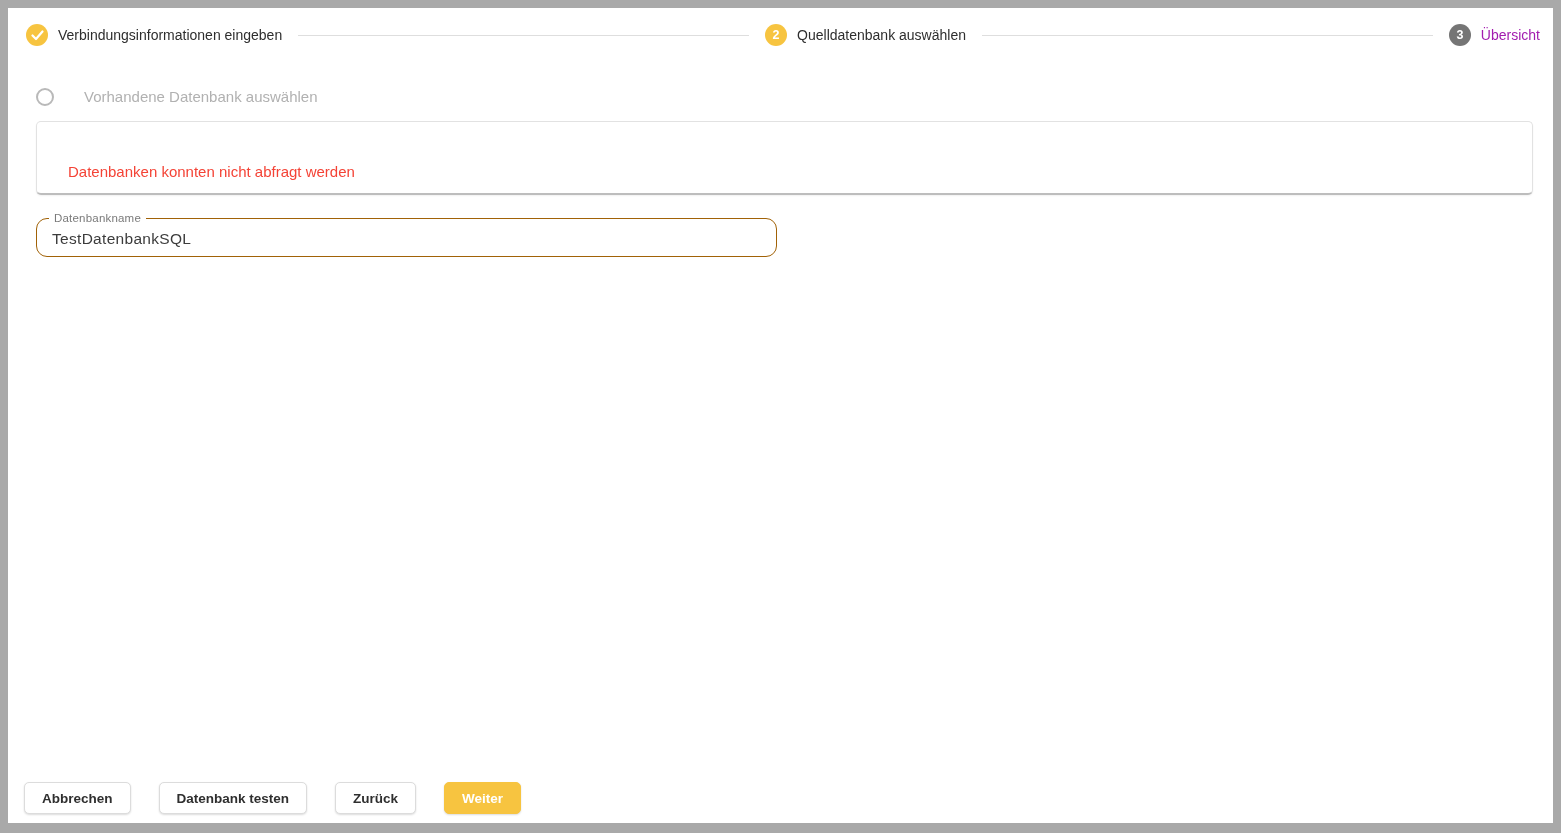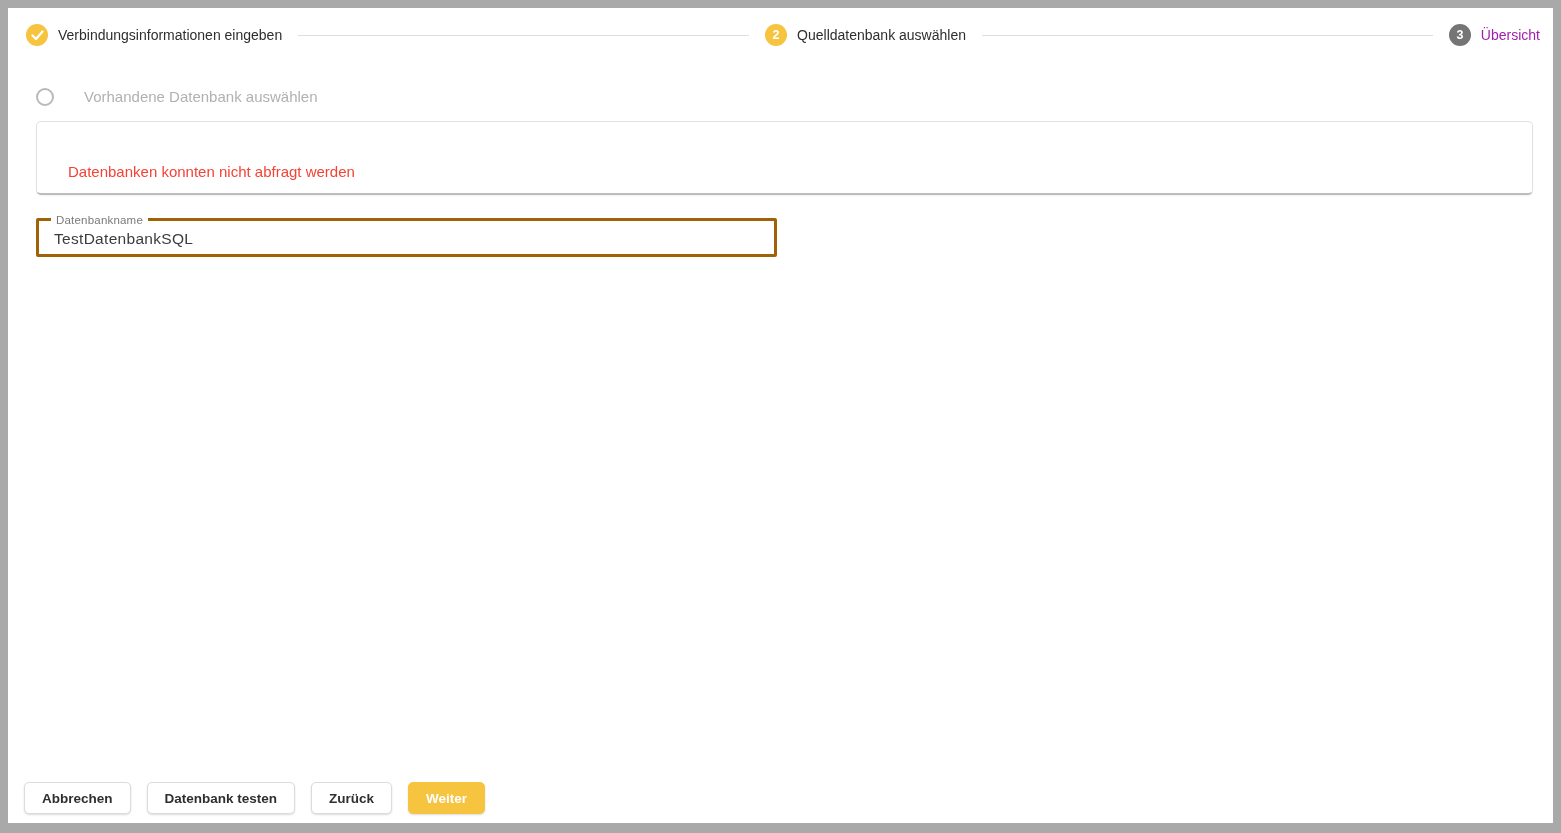--- a/index.html
+++ b/index.html
@@ -115,22 +115,22 @@
     bottom: 13px;
     font-size: 15px;
     color: #f44336;
   }
 
   .text-field {
     position: relative;
     margin: 23px 0 0 28px;
     width: 741px;
     height: 39px;
-    border: 3px solid #a16207;
-    border-radius: 2px;
+    border: 1px solid #a16207;
+    border-radius: 11px;
     background: #ffffff;
   }
   .text-field-label {
     position: absolute;
     top: -7px;
     left: 12px;
     background: #ffffff;
     padding: 0 5px;
     font-size: 11.5px;
     color: #7a7a7a;
@@ -147,21 +147,21 @@
     font-size: 15.5px;
     color: #3c3c3c;
     letter-spacing: 0.3px;
   }
 
   
   .footer {
     flex: 0 0 auto;
     display: flex;
     align-items: center;
-    gap: 16px;
+    gap: 28px;
     padding: 0 0 9px 16px;
   }
   .btn {
     height: 32px;
     padding: 0 17px;
     border-radius: 5px;
     border: 1px solid #dcdcdc;
     background: #ffffff;
     box-shadow: 0 1px 2px rgba(0,0,0,0.14);
     font-family: "Liberation Sans", sans-serif;

